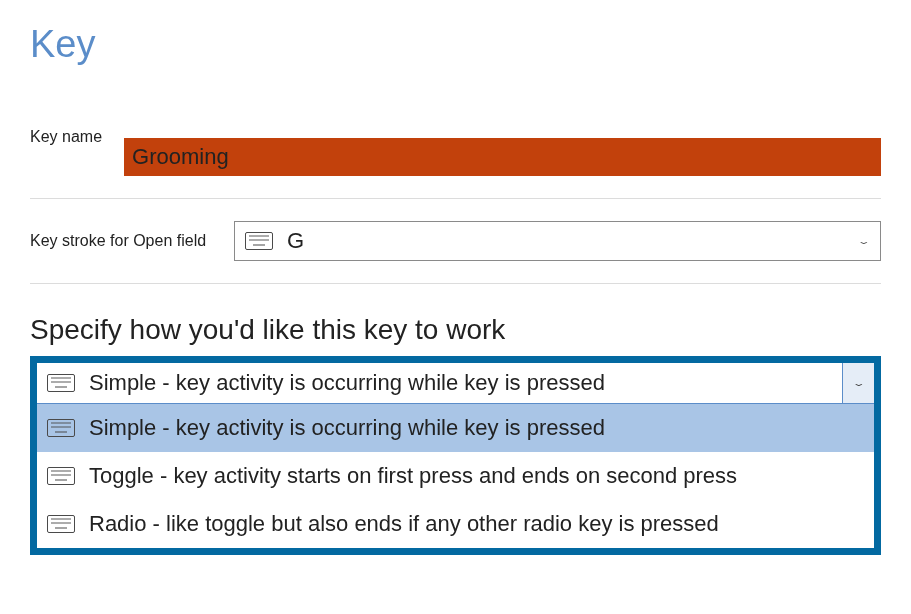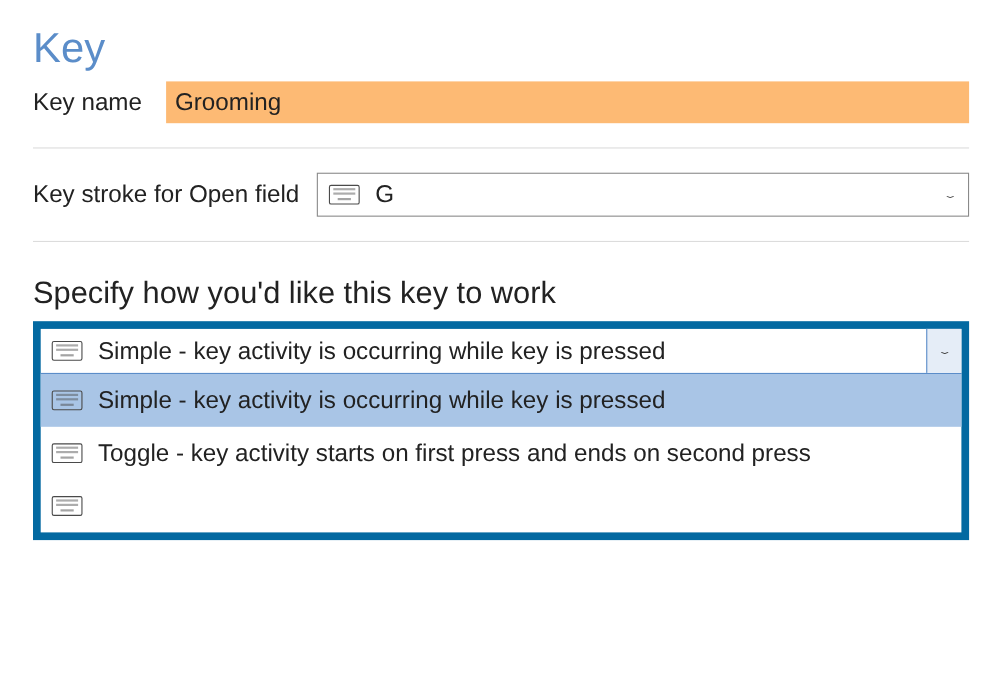--- a/index.html
+++ b/index.html
@@ -9,57 +9,58 @@
       width: 911px;
       height: 614px;
       overflow: hidden;
       padding: 24px 30px;
       color: #222;
     }
     .page-title {
       font-size: 38px;
       font-weight: 400;
       color: #5b8dc9;
-      margin-bottom: 8px;
+      margin-bottom: 32px;
       line-height: 1.1;
     }
     .field-row {
       display: flex;
       align-items: center;
       margin-bottom: 18px;
     }
     .field-row.compact {
       margin-bottom: 0;
       padding-bottom: 22px;
       border-bottom: 1px solid #dcdcdc;
       gap: 10px;
     }
     .label {
-      font-size: 22px;
+      font-size: 16px;
       color: #222;
       white-space: nowrap;
     }
     .key-name-label { margin-right: 12px; }
     .text-input {
       flex: 1;
-      background: #fdba74;
+      background: #c2410c;
       border: none;
       outline: none;
       font-size: 22px;
       padding: 6px 8px;
       color: #222;
       font-family: inherit;
+      margin-top: 40px;
     }
 
     .section-gap { height: 22px; }
 
     .keystroke-row {
       display: flex;
       align-items: center;
-      gap: 16px;
+      gap: 28px;
       padding-bottom: 22px;
       border-bottom: 1px solid #dcdcdc;
     }
     .keystroke-row .label { flex: 0 0 auto; }
     .combobox {
       flex: 1;
       border: 1px solid #8a8a8a;
       background: #fff;
       display: flex;
       align-items: center;
@@ -178,15 +179,16 @@
     <div class="option selected">
       <span class="kb-icon"></span>
       <span>Simple - key activity is occurring while key is pressed</span>
     </div>
     <div class="option">
       <span class="kb-icon"></span>
       <span>Toggle - key activity starts on first press and ends on second press</span>
     </div>
     <div class="option">
       <span class="kb-icon"></span>
+      <span>Radio - like toggle but also ends if any other radio key is pressed</span>
     </div>
   </div>
 </div>
 
 </body></html>

